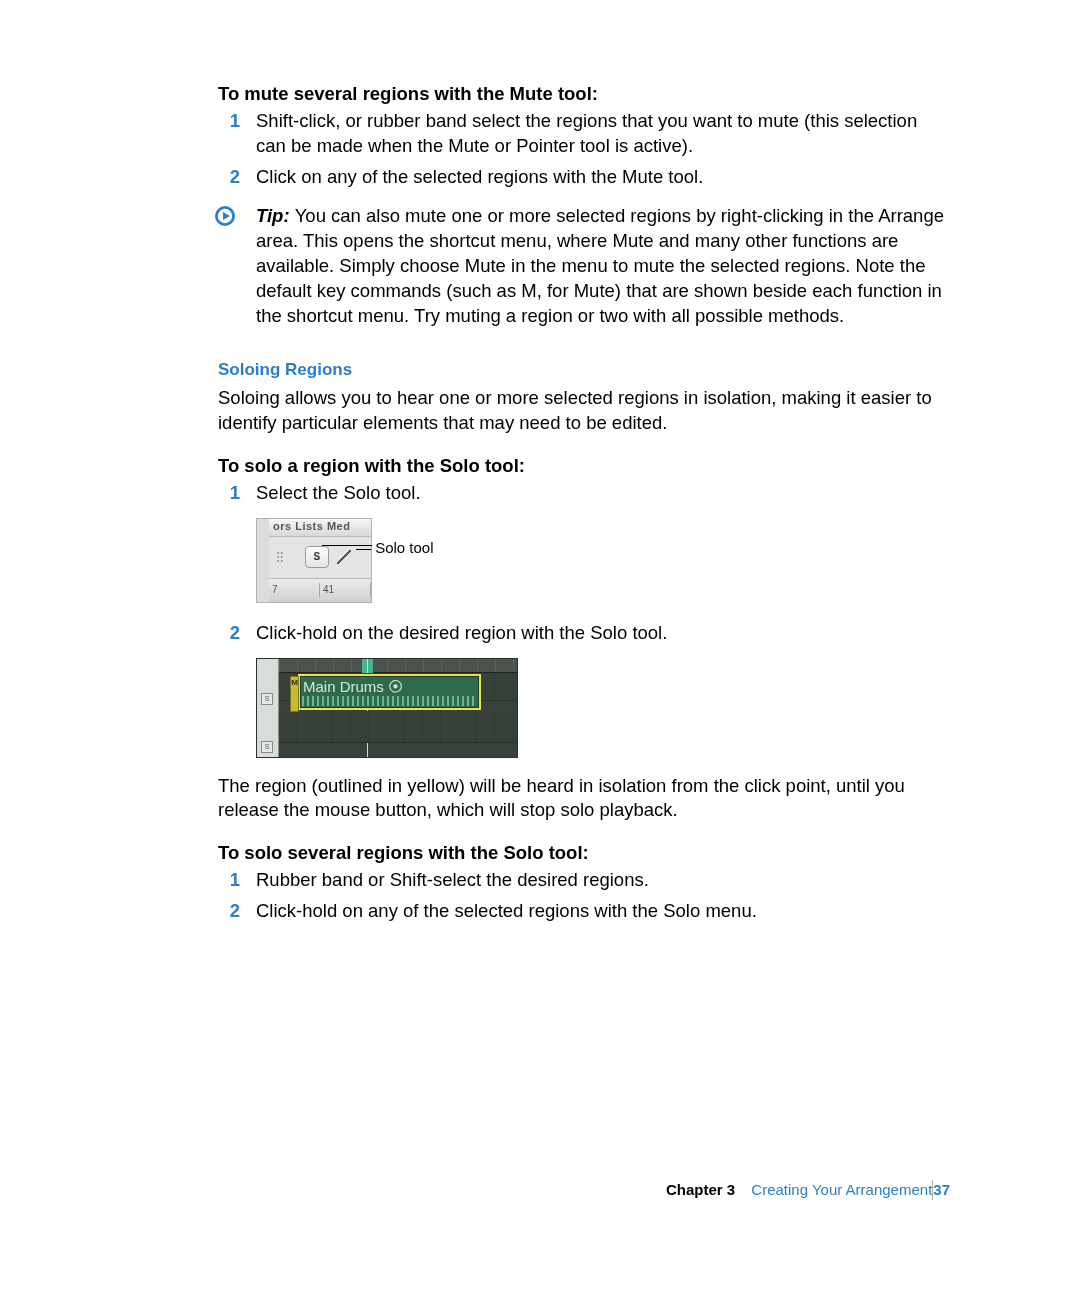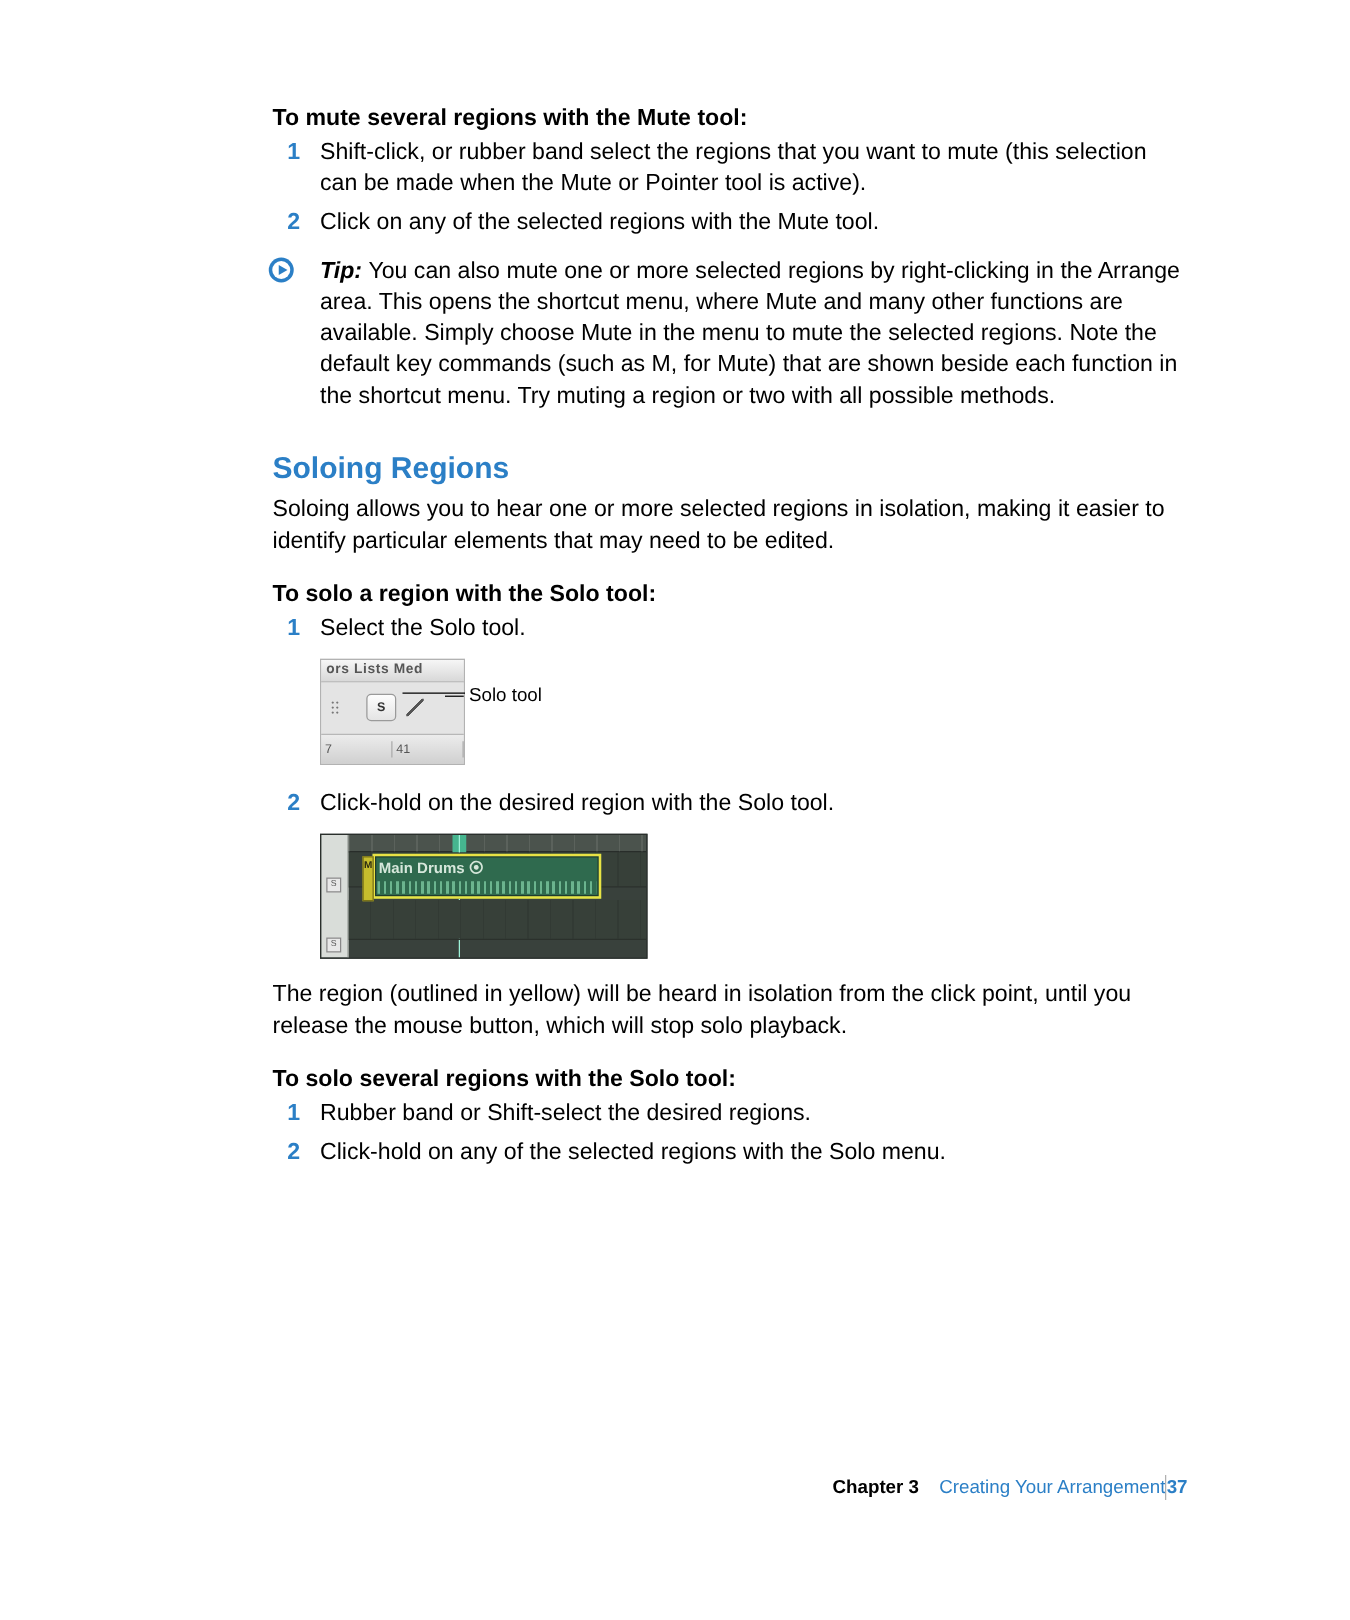--- a/index.html
+++ b/index.html
@@ -18,21 +18,21 @@
     left: 218px;
     top: 82px;
     width: 732px;
   }
   .heading-minor {
     font-weight: 700;
     margin-bottom: 2px;
   }
   .section-title {
     color: #2b7fc6;
-    font-size: 24px;
+    font-size: 17px;
     font-weight: 700;
     margin-top: 30px;
     margin-bottom: 4px;
   }
   .body-text {
     margin-bottom: 0;
   }
   ol.steps {
     list-style: none;
     padding: 0;
@@ -70,20 +70,21 @@
     margin: 12px 0 18px 38px;
     width: 220px;
     position: relative;
   }
   .shot1 .app {
     width: 116px;
     height: 85px;
     background: #dcdcdc;
     border: 1px solid #b2b2b2;
     font-family: "Lucida Grande", Arial, sans-serif;
+    padding-left: 12px;
   }
   .shot1 .menu {
     height: 18px;
     background: linear-gradient(#f6f6f6,#d8d8d8);
     border-bottom: 1px solid #b7b7b7;
     font-size: 11px;
     font-weight: 600;
     color: #555;
     padding-left: 4px;
     letter-spacing: 0.5px;
@@ -193,21 +194,21 @@
     border: 2px solid #e9e245;
     box-shadow: inset 0 0 0 1px #203a2c;
   }
   .shot2 .region .mbadge {
     position: absolute; left: -10px; top: 0; width: 9px; height: 36px;
     background: #c6bd2d; color: #2c2c10;
     font-size: 8px; font-weight: 700; text-align: center; line-height: 11px;
     border: 1px solid #7a7318;
   }
   .shot2 .region .title {
-    font-size: 12px; color: #d6e7db; font-weight: 700;
+    font-size: 15px; color: #d6e7db; font-weight: 400;
     padding: 1px 3px;
   }
   .shot2 .region .wave {
     position: absolute; left: 2px; right: 2px; top: 20px; bottom: 2px;
     background: repeating-linear-gradient(90deg, #76c29a 0 2px, #2f6a4e 2px 5px);
     opacity: 0.85;
   }
   .shot2 .t2 { top: 52px; height: 32px; }
 
   

